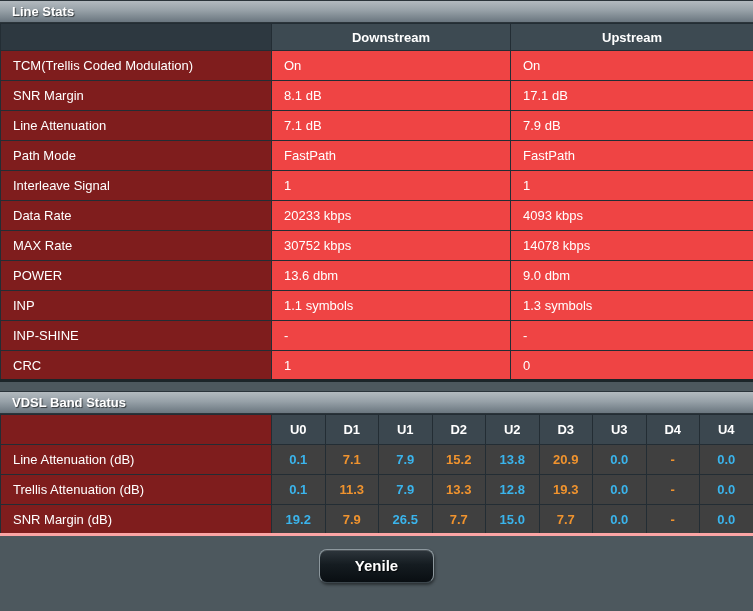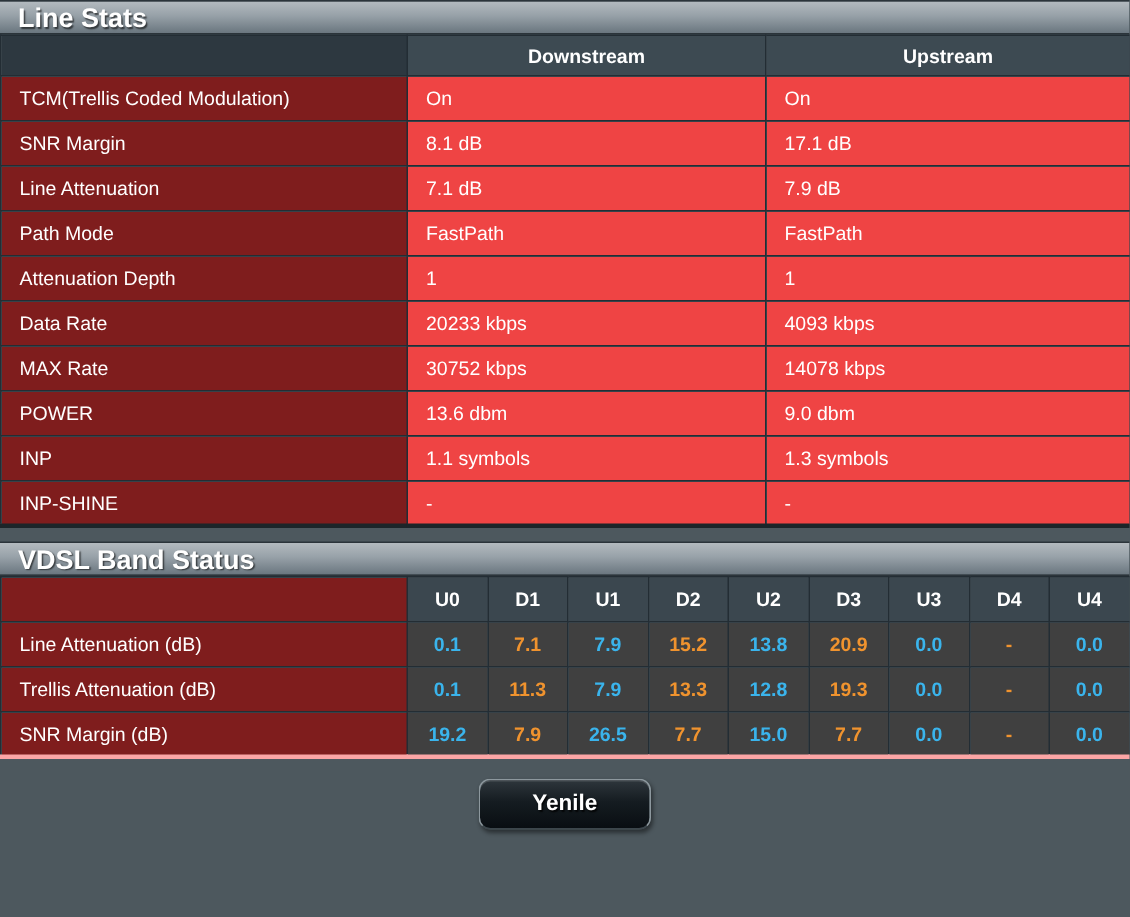--- a/index.html
+++ b/index.html
@@ -12,21 +12,21 @@
     overflow:hidden;
   }
   .page { width:753px; }
 
   
   .section-header {
     height:23px;
     line-height:22px;
     padding-left:12px;
     font-weight:bold;
-    font-size:18px;
+    font-size:13px;
     color:#ffffff;
     text-shadow:1px 1px 1px rgba(0,0,0,.6);
     background:linear-gradient(to bottom,#b3babf 0%,#97a1a8 45%,#6a767f 100%);
     border-top:1px solid #2b343a;
     border-bottom:1px solid #2b343a;
   }
 
   table { width:753px; border-collapse:collapse; table-layout:fixed; }
   td, th {
     border:1px solid #232d34;
@@ -112,21 +112,21 @@
       <td class="lbl">Line Attenuation</td>
       <td class="val">7.1 dB</td>
       <td class="val">7.9 dB</td>
     </tr>
     <tr>
       <td class="lbl">Path Mode</td>
       <td class="val">FastPath</td>
       <td class="val">FastPath</td>
     </tr>
     <tr>
-      <td class="lbl">Attenuation Depth</td>
+      <td class="lbl">Interleave Signal</td>
       <td class="val">1</td>
       <td class="val">1</td>
     </tr>
     <tr>
       <td class="lbl">Data Rate</td>
       <td class="val">20233 kbps</td>
       <td class="val">4093 kbps</td>
     </tr>
     <tr>
       <td class="lbl">MAX Rate</td>
@@ -140,20 +140,25 @@
     </tr>
     <tr>
       <td class="lbl">INP</td>
       <td class="val">1.1 symbols</td>
       <td class="val">1.3 symbols</td>
     </tr>
     <tr>
       <td class="lbl">INP-SHINE</td>
       <td class="val">-</td>
       <td class="val">-</td>
+    </tr>
+    <tr>
+      <td class="lbl">CRC</td>
+      <td class="val">1</td>
+      <td class="val">0</td>
     </tr>
   </tbody>
     </table>
 
   <div class="gap"></div>
 
   <div class="section-header">
     <span>VDSL Band Status</span>
   </div>
 

